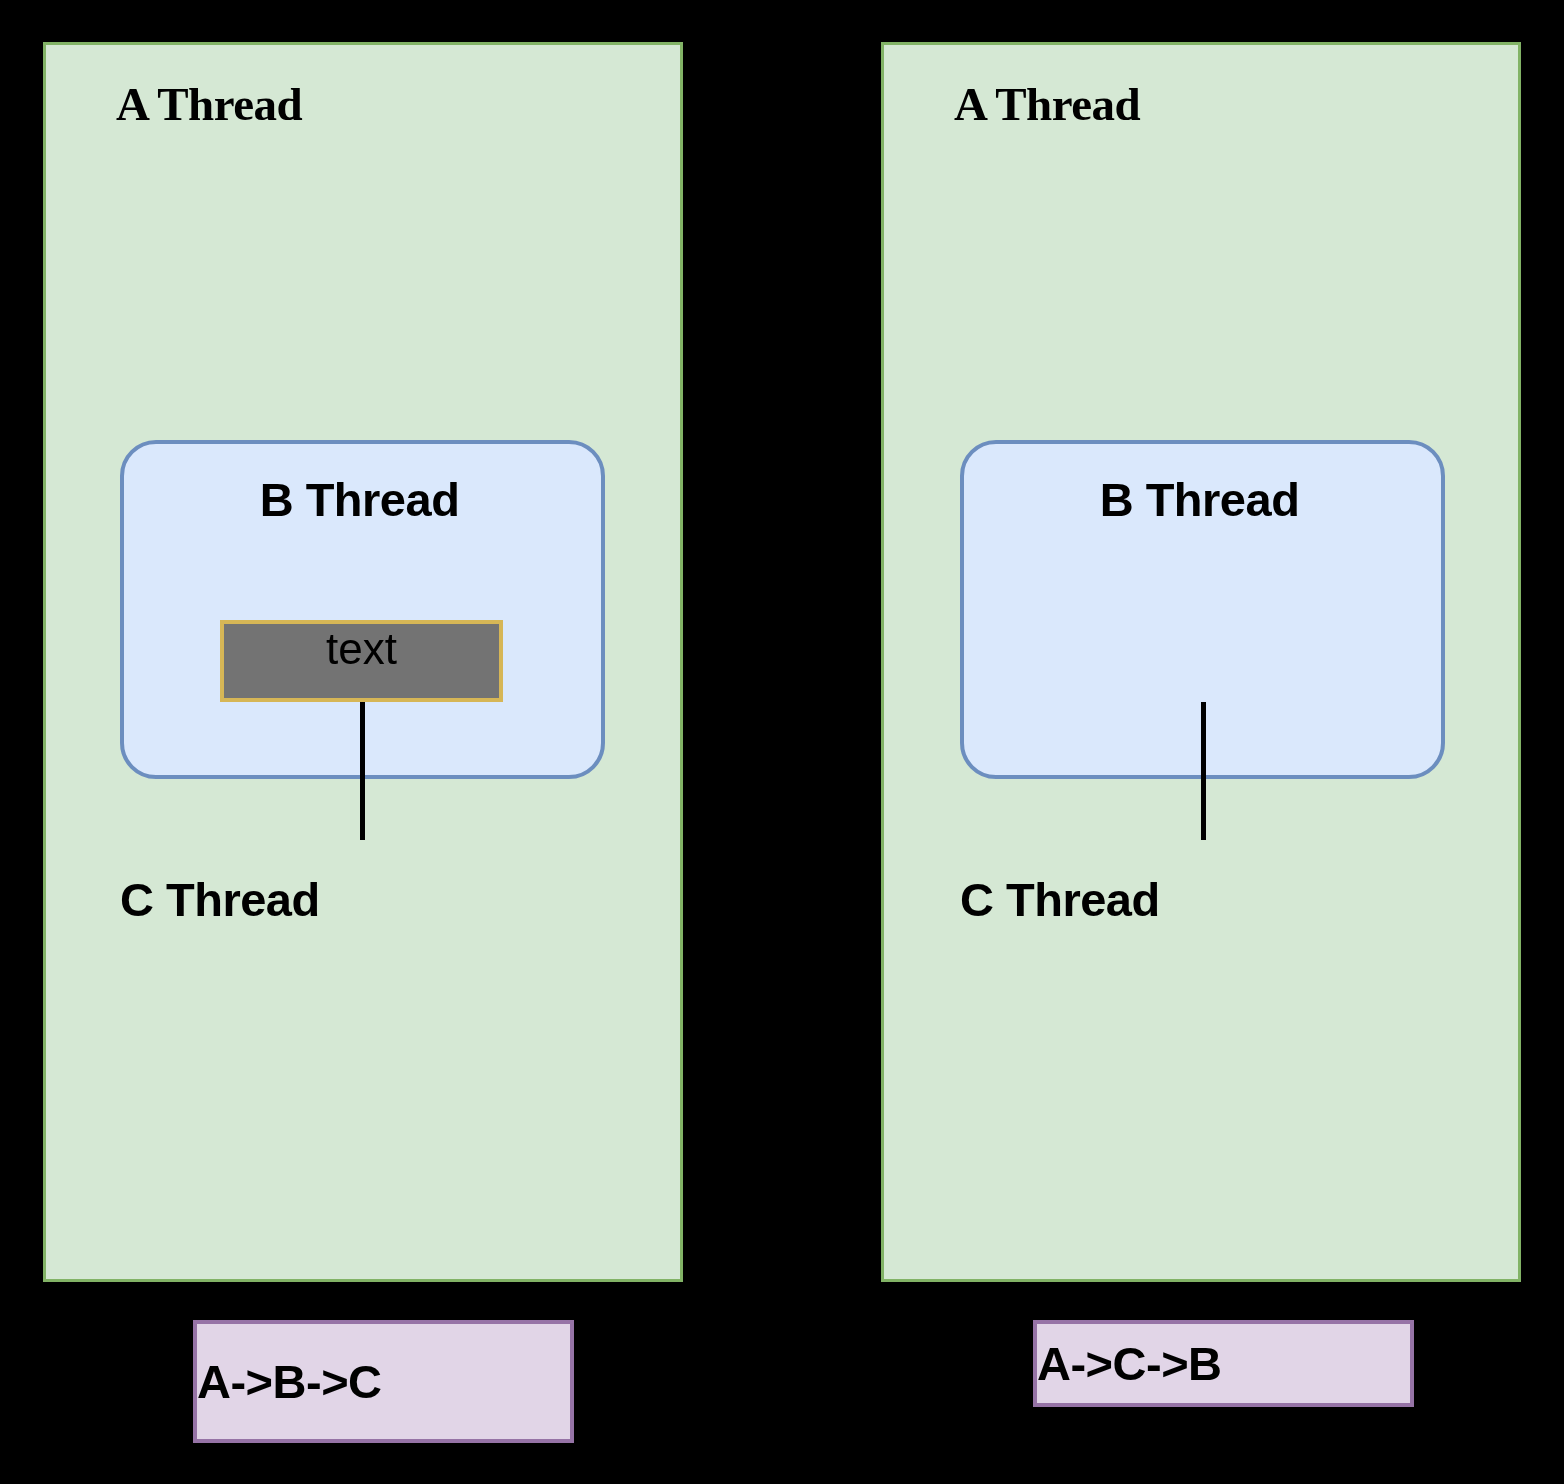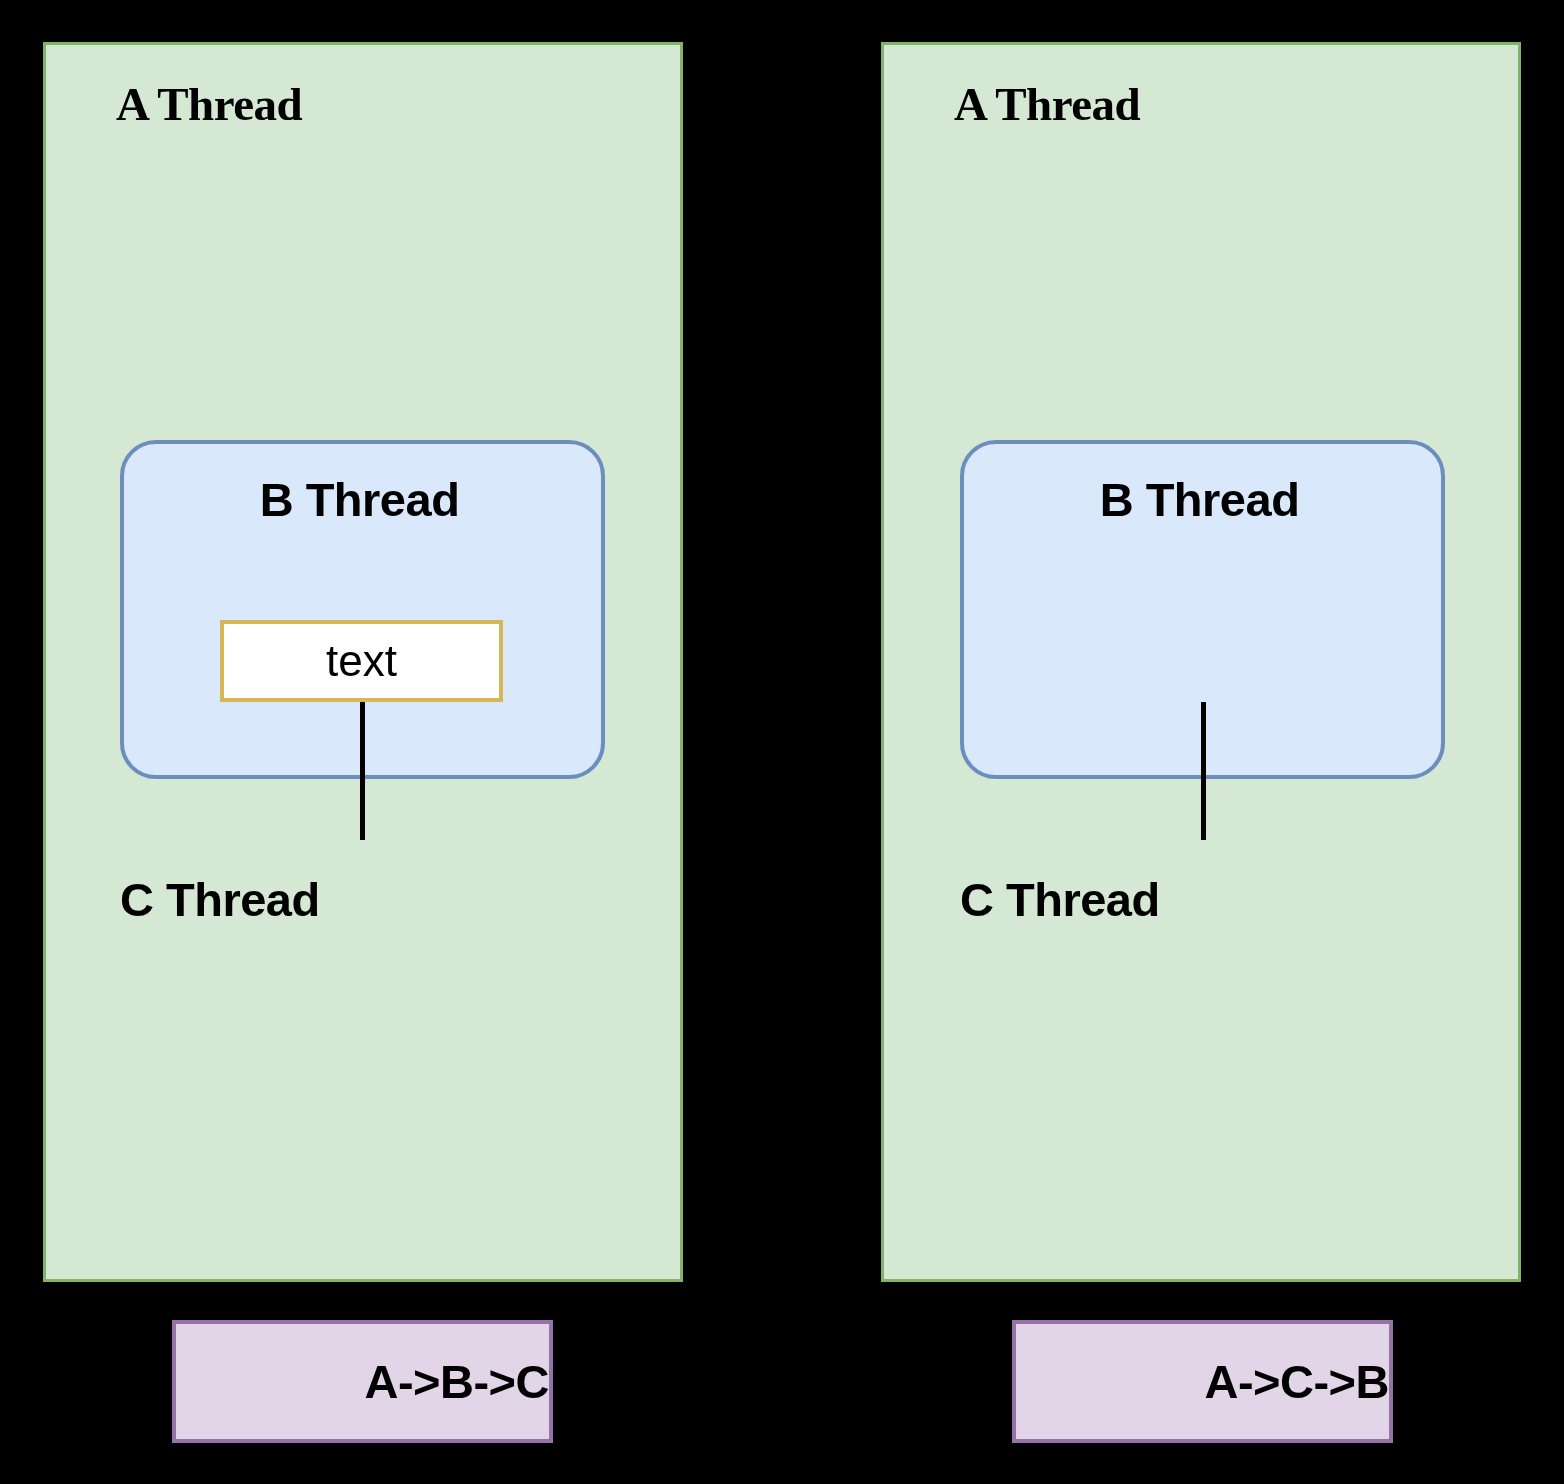--- a/index.html
+++ b/index.html
@@ -56,24 +56,24 @@
     font-weight: bold;
     color: #000000;
     letter-spacing: -0.5px;
     white-space: nowrap;
   }
 
   
   .text-node {
     position: absolute;
     box-sizing: border-box;
-    background: #ffffff;
+    background: #737373;
     border: 4px solid #d6b656;
     display: flex;
-    align-items: center;
+    align-items: flex-start;
     justify-content: center;
     font-size: 44px;
     font-weight: normal;
     color: #000000;
   }
 
   
   .connector {
     position: absolute;
     width: 5px;
@@ -92,25 +92,26 @@
   }
 
   
   .caption-box {
     position: absolute;
     box-sizing: border-box;
     background: #e1d5e7;
     border: 4px solid #9673a6;
     display: flex;
     align-items: center;
-    justify-content: flex-end;
+    justify-content: flex-start;
     font-size: 47px;
     font-weight: bold;
     color: #000000;
     letter-spacing: -0.5px;
+    margin-left: 21px;
   }
 </style>
 </head>
 <body>
 
 <div id="canvas">
 
   <div class="a-panel" style="left:43px; top:42px; width:640px; height:1240px;">
     <div class="a-panel-title">A Thread</div>
   </div>
@@ -136,17 +137,17 @@
   </div>
 
   <div class="b-box" style="left:960px; top:440px; width:485px; height:339px;">
     <div class="b-box-title">B Thread</div>
   </div>
 
   <div class="connector" style="left:1201px; top:702px; height:138px;"></div>
 
   <div class="c-label" style="left:960px; top:872px; width:485px;">C Thread</div>
 
-  <div class="caption-box" style="left:1012px; top:1320px; width:381px; height:123px;">
+  <div class="caption-box" style="left:1012px; top:1320px; width:381px; height:87px;">
     <span>A-&gt;C-&gt;B</span>
   </div>
 
 </div>
 
 </body></html>

